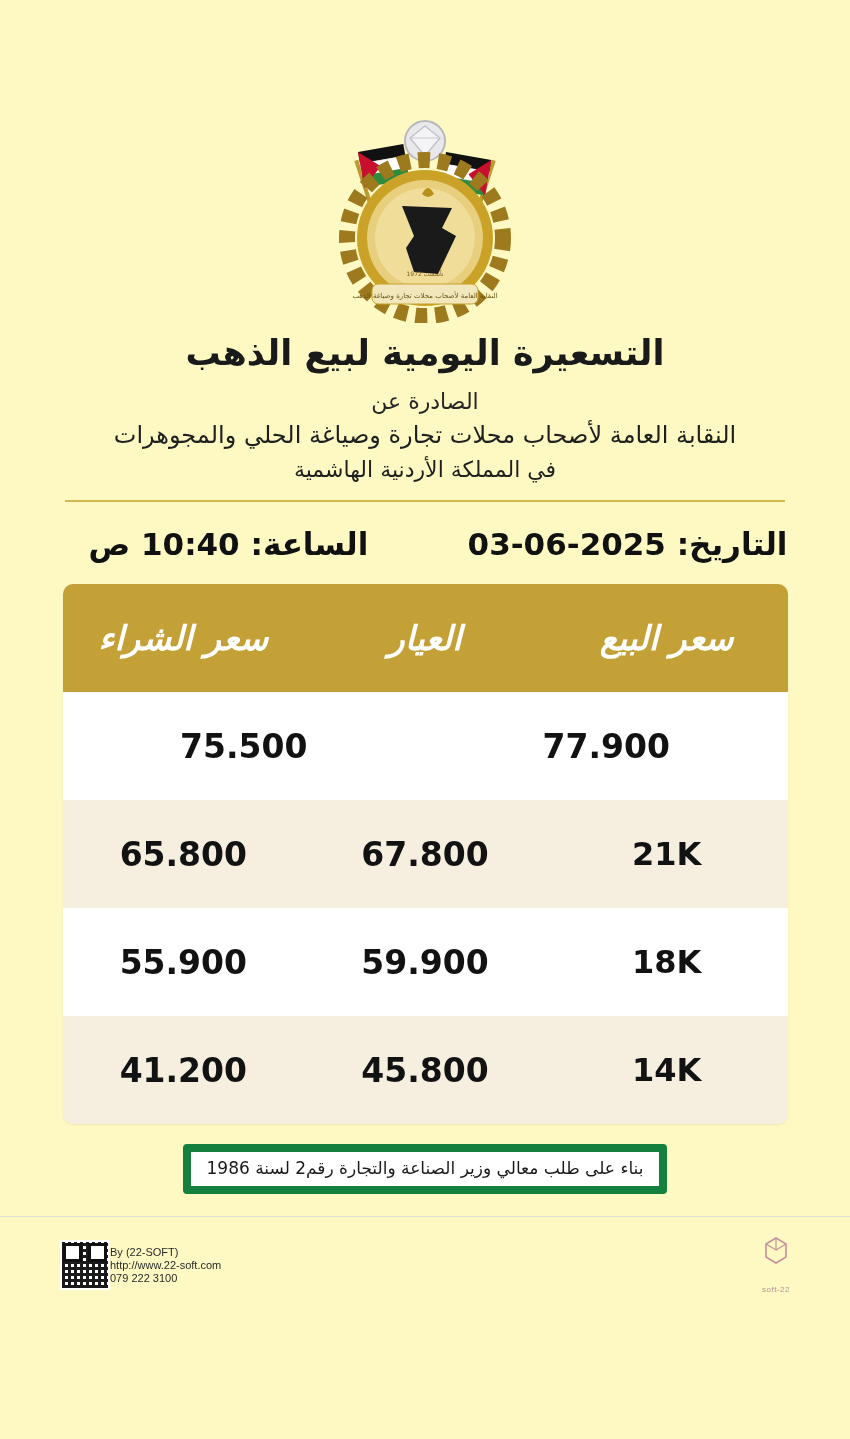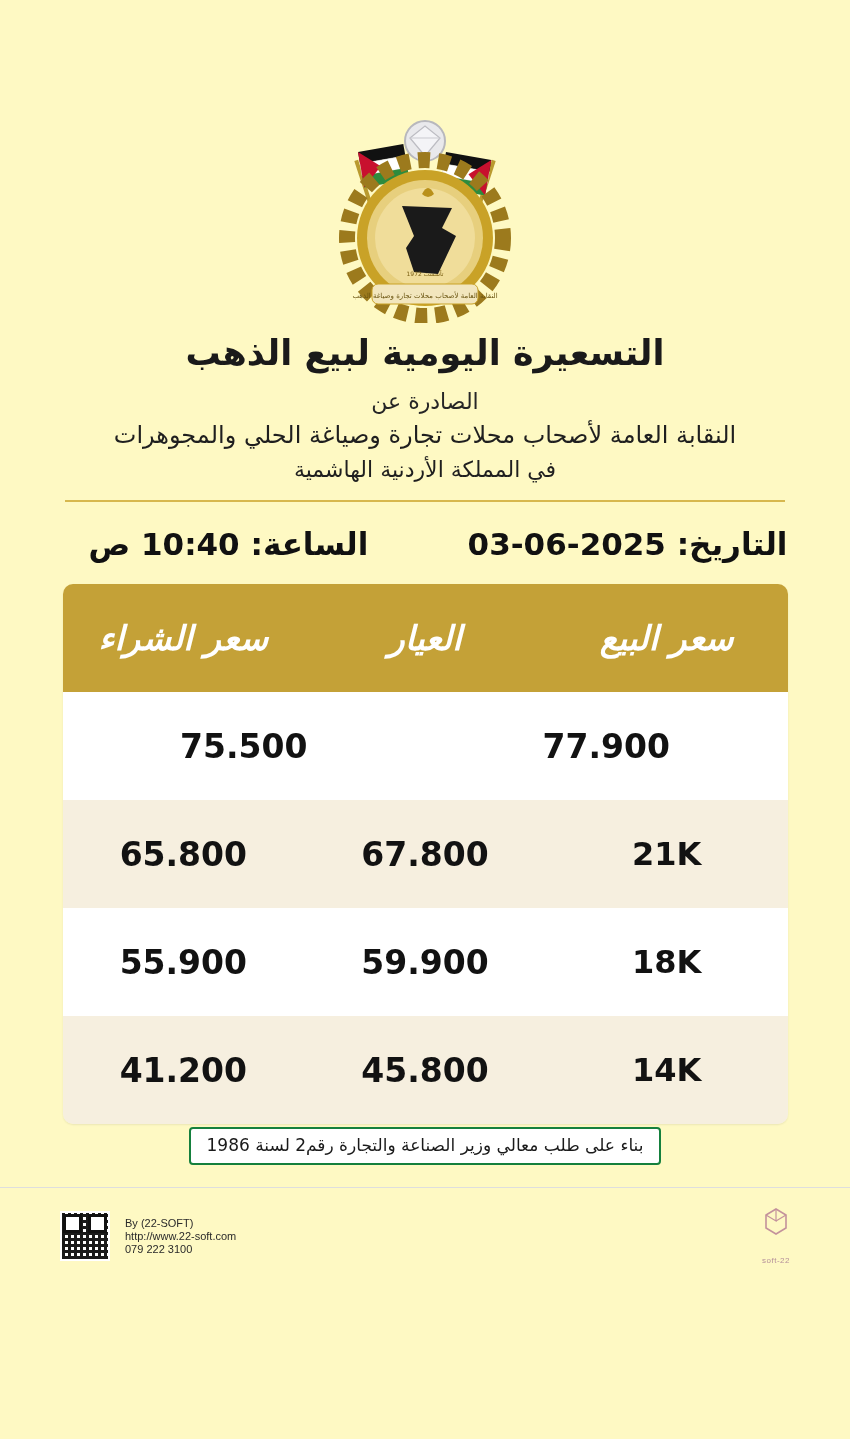--- a/index.html
+++ b/index.html
@@ -124,22 +124,22 @@
     flex: 1;
     text-align: center;
     font-size: 33px;
     font-weight: bold;
     color: #121212;
   }
   .trow .cell.karat { font-size: 32px; }
 
   
   .note {
-    margin-top: 3px;
-    border: 2px solid #15803d;
+    margin-top: 20px;
+    border: 8px solid #15803d;
     border-radius: 4px;
     padding: 6px 16px 8px 16px;
     font-size: 17px;
     color: #1a1a1a;
     background: #fff;
     white-space: nowrap;
   }
 
   
   .footer-sep {
@@ -155,21 +155,21 @@
     flex-direction: row-reverse;
     justify-content: space-between;
     align-items: center;
     padding: 0 60px;
     box-sizing: border-box;
   }
   .footer-left {
     display: flex;
     flex-direction: row;
     align-items: center;
-    gap: 15px;
+    gap: 0;
     direction: ltr;
   }
   .qr {
     width: 46px; height: 46px;
     background:
       repeating-linear-gradient(0deg,#1a1a1a 0 3px,transparent 3px 6px),
       repeating-linear-gradient(90deg,#1a1a1a 0 3px,transparent 3px 6px);
     background-color: #fff;
     border: 2px solid #fff;
     position: relative;

